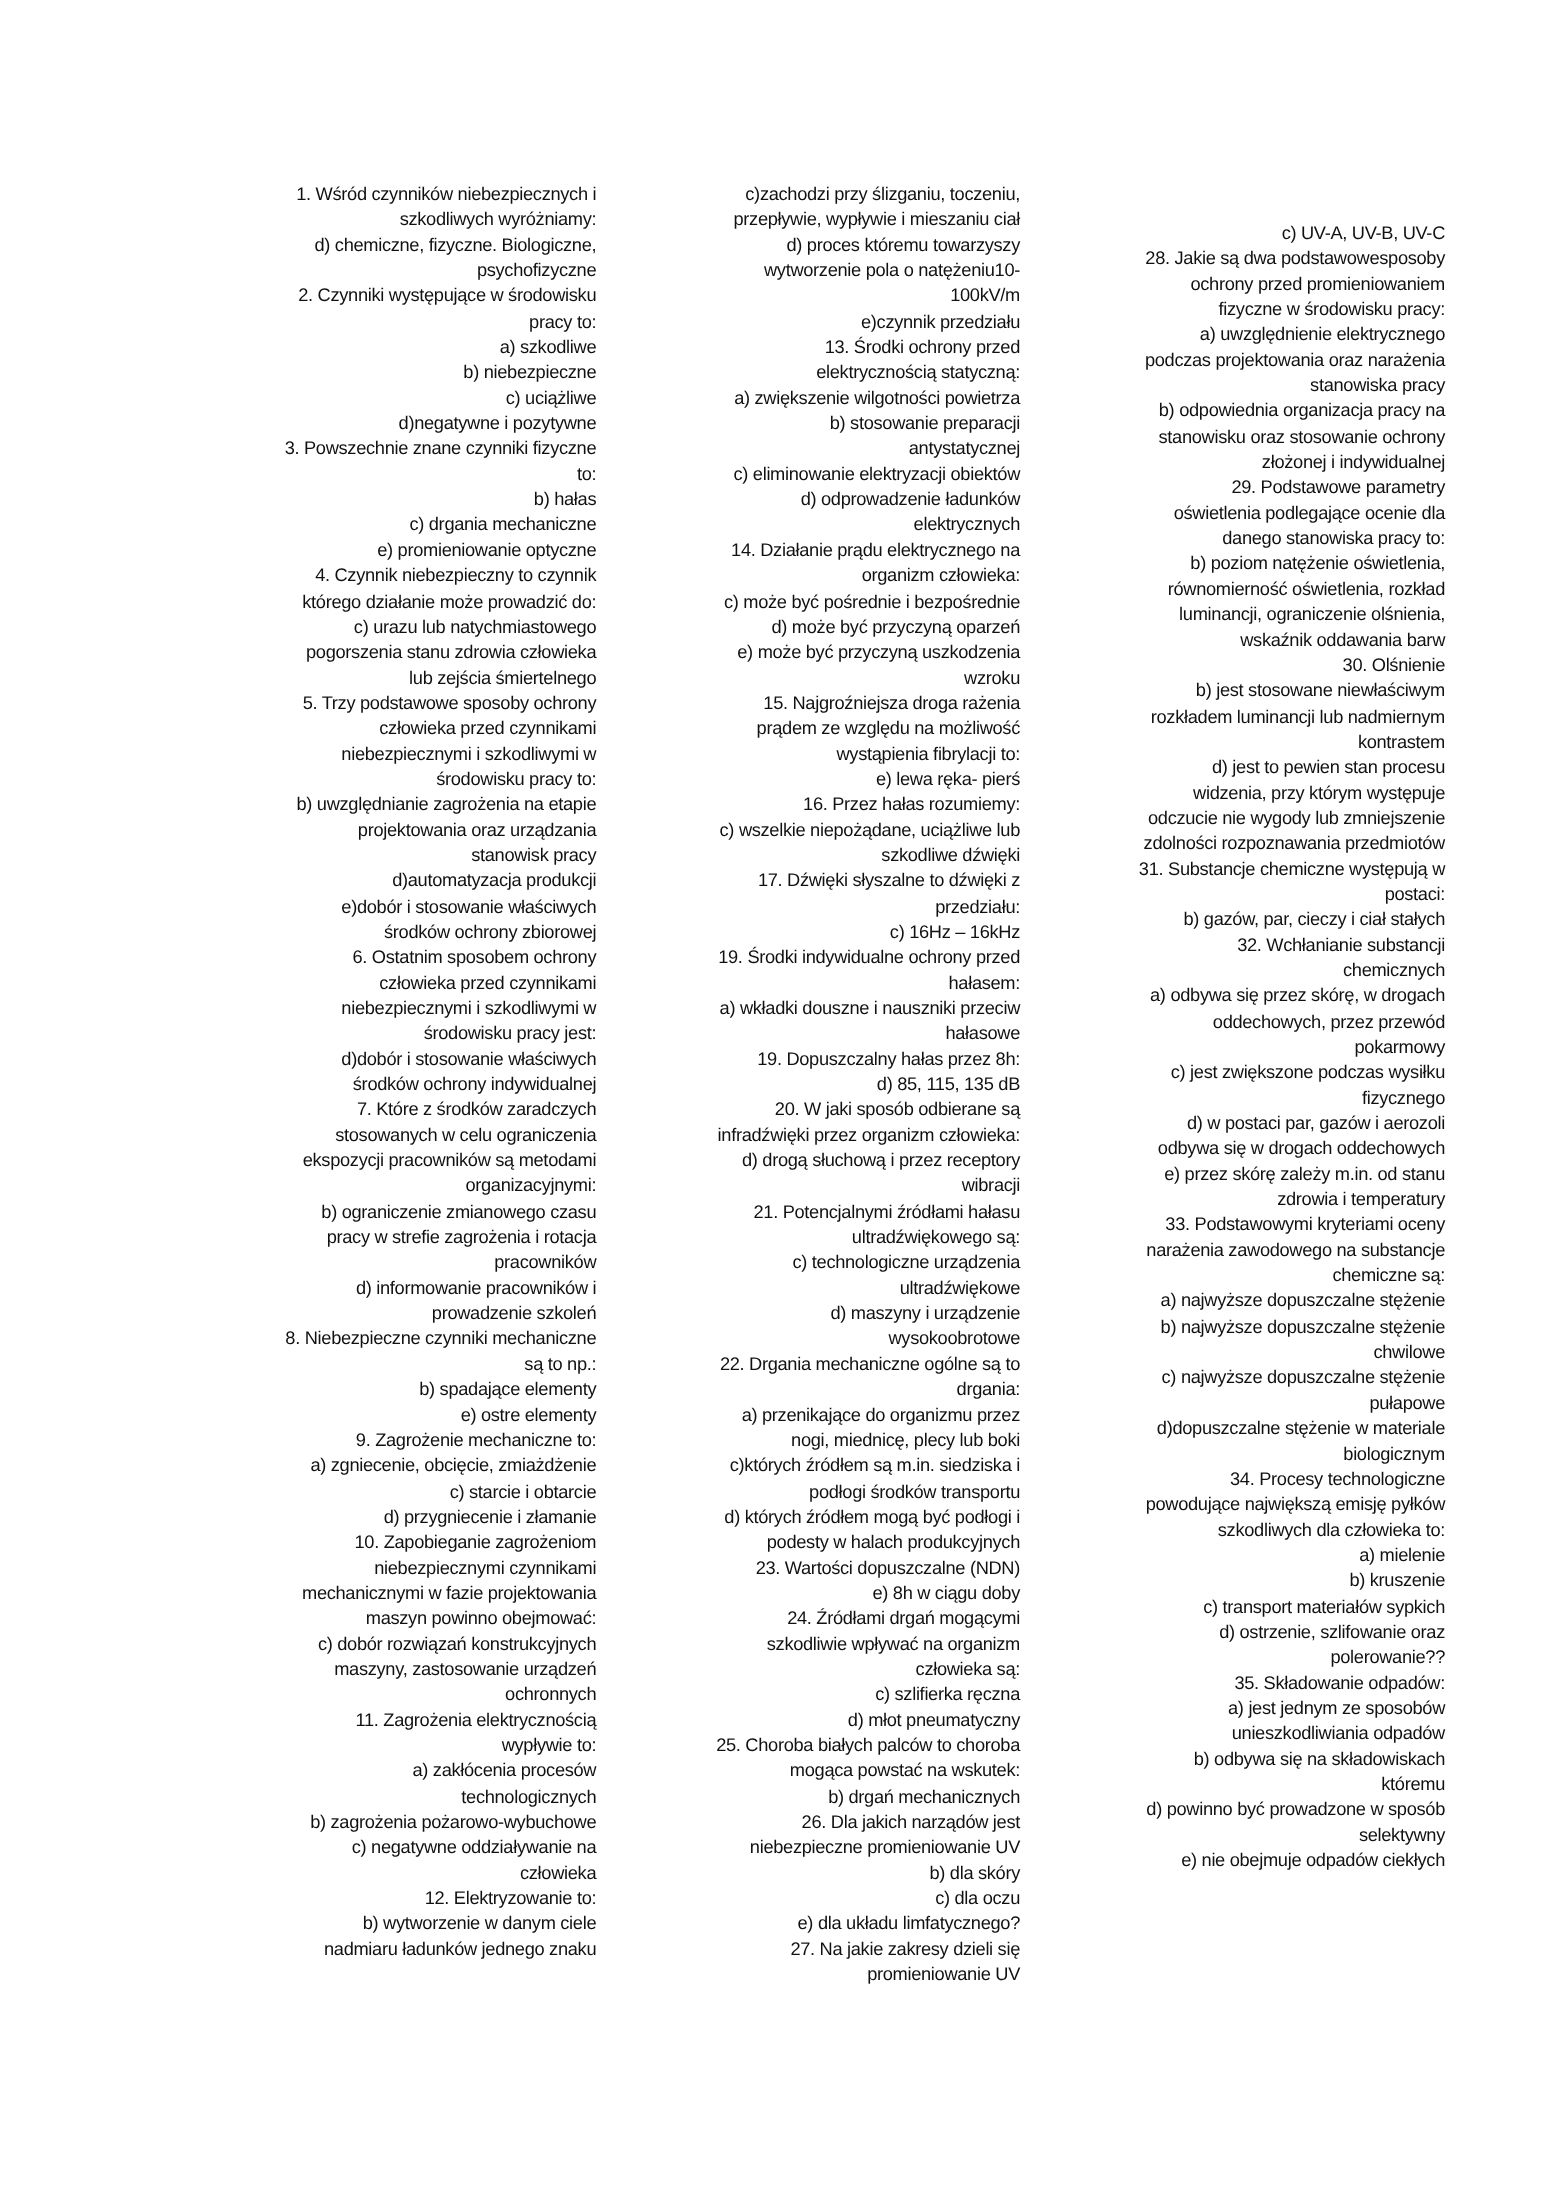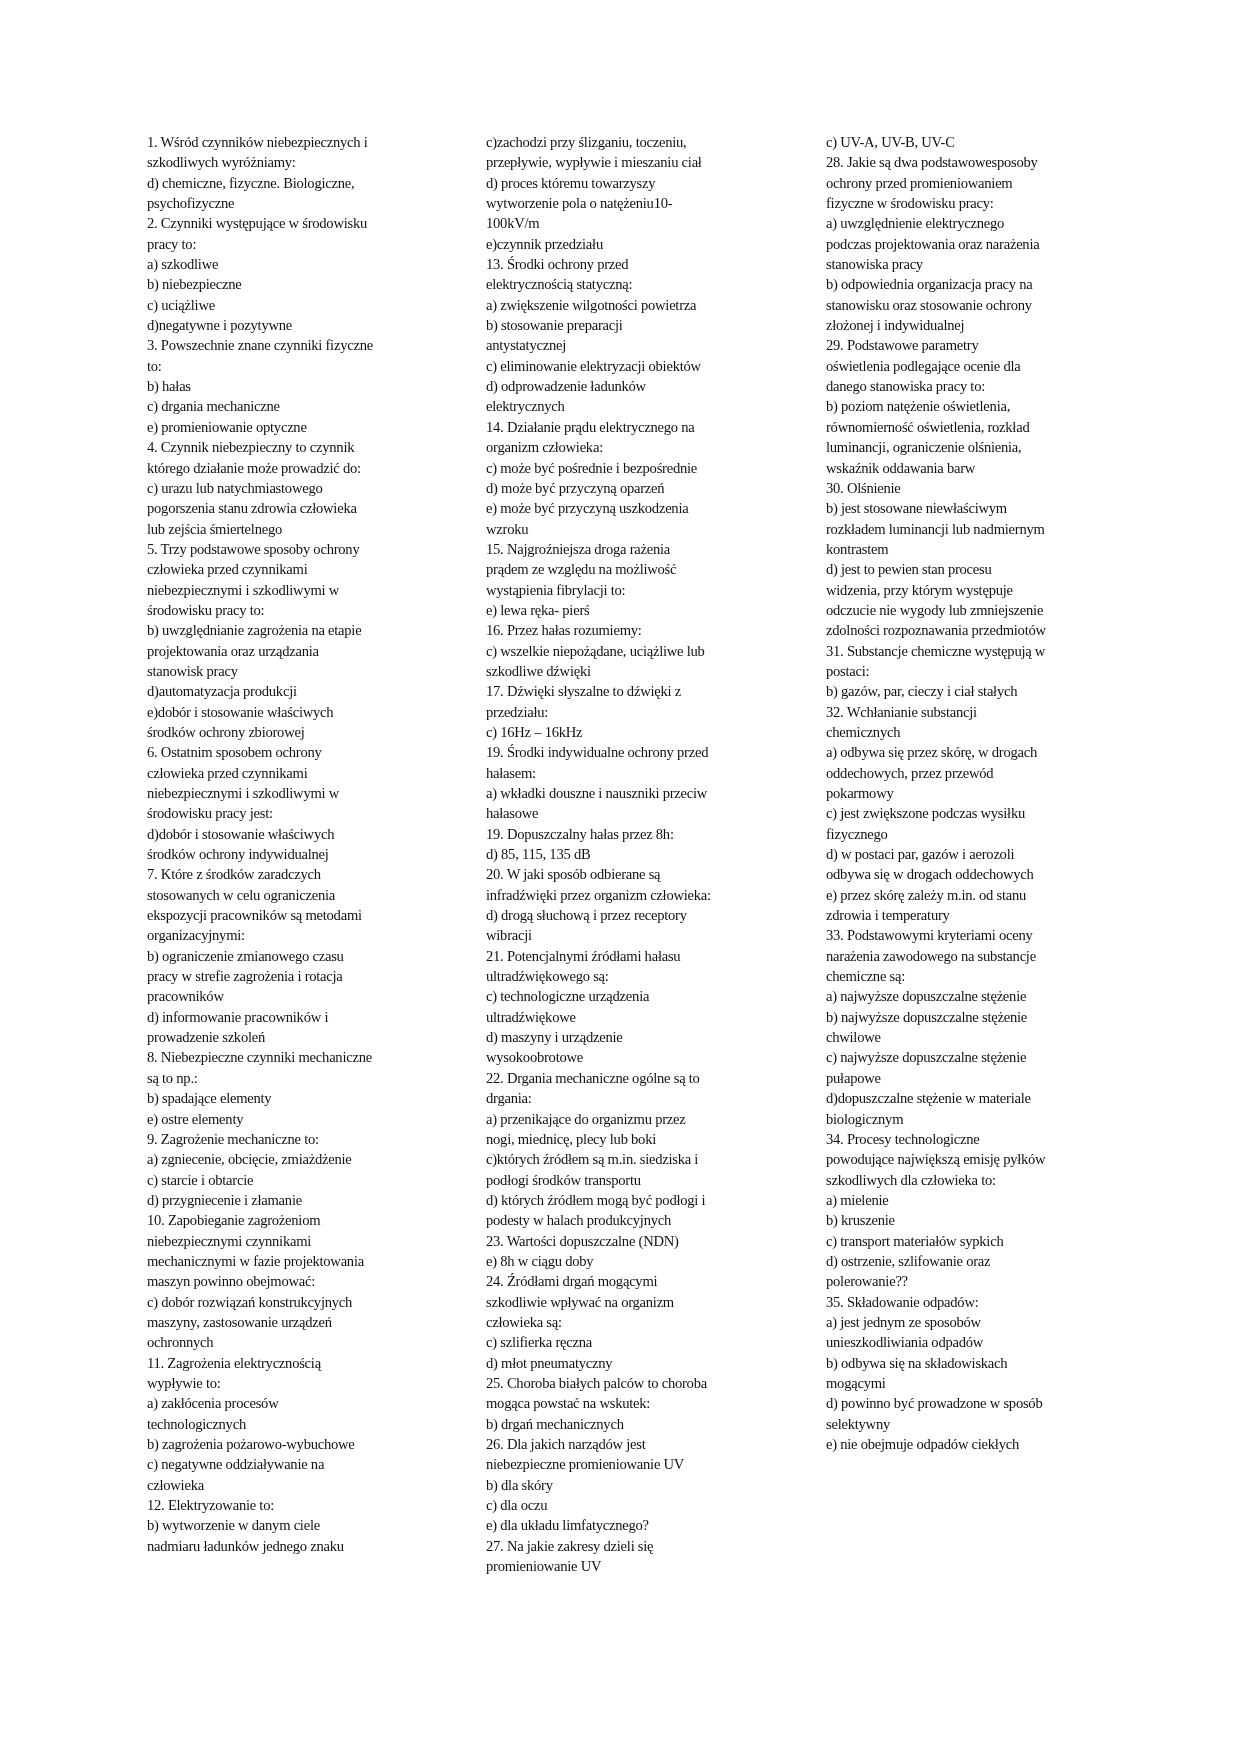--- a/index.html
+++ b/index.html
@@ -1,30 +1,31 @@
 <!DOCTYPE html>
 <html><head>
 <meta charset="utf-8">
 <style>
   html, body { margin: 0; padding: 0; background: #ffffff; }
   body { width: 1240px; height: 1754px; position: relative; overflow: hidden; }
   .page { position: absolute; left: 0; top: 0; width: 1240px; height: 1754px; background: #ffffff; }
   .col {
     position: absolute;
-    top: 132px;
+    top: 146px;
     width: 330px;
-    font-family: Liberation Serif, serif;
+    font-family: Liberation Sans, sans-serif;
     font-size: 14.6px;
     line-height: 20.35px;
     color: #111111;
     letter-spacing: -0.25px;
+    text-align: right;
   }
   .col1 { left: 147px; }
   .col2 { left: 486px; }
-  .col3 { left: 826px; }
+  .col3 { left: 826px; margin-top: 31px; }
   .ln { display: block; white-space: nowrap; }
 </style>
 </head>
 <body>
 
 <div class="page">
   <div class="col col1">
       <span class="ln">1. Wśród czynników niebezpiecznych i</span>
       <span class="ln">szkodliwych wyróżniamy:</span>
       <span class="ln">d) chemiczne, fizyczne. Biologiczne,</span>
@@ -224,18 +225,18 @@
       <span class="ln">szkodliwych dla człowieka to:</span>
       <span class="ln">a) mielenie</span>
       <span class="ln">b) kruszenie</span>
       <span class="ln">c) transport materiałów sypkich</span>
       <span class="ln">d) ostrzenie, szlifowanie oraz</span>
       <span class="ln">polerowanie??</span>
       <span class="ln">35. Składowanie odpadów:</span>
       <span class="ln">a) jest jednym ze sposobów</span>
       <span class="ln">unieszkodliwiania odpadów</span>
       <span class="ln">b) odbywa się na składowiskach</span>
-      <span class="ln">mogącymi</span>
+      <span class="ln">któremu</span>
       <span class="ln">d) powinno być prowadzone w sposób</span>
       <span class="ln">selektywny</span>
       <span class="ln">e) nie obejmuje odpadów ciekłych</span>
     </div>
 </div>
 
 </body></html>

